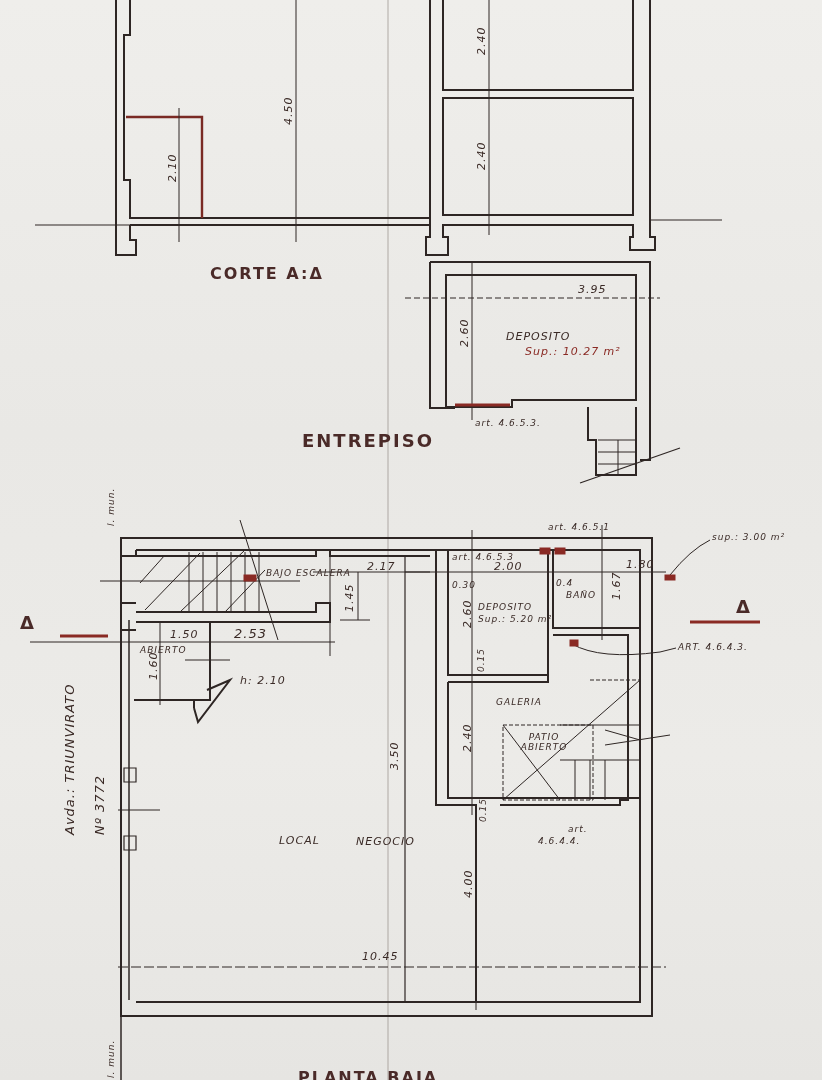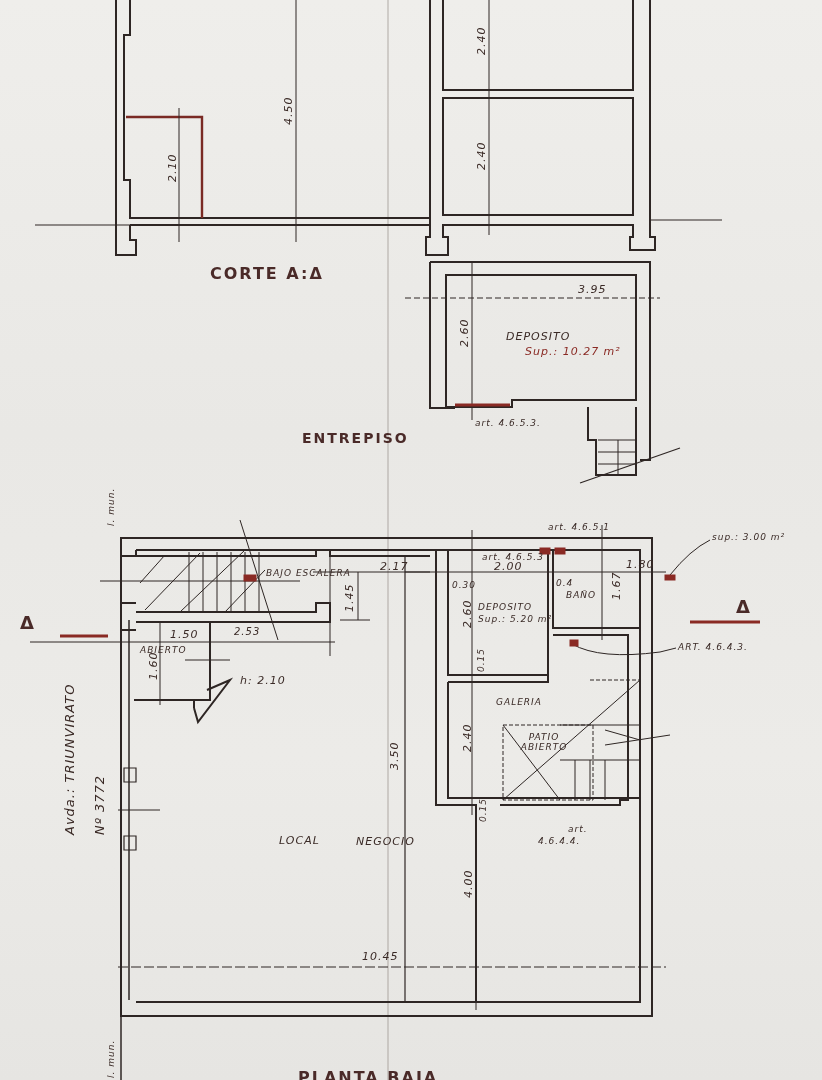--- a/index.html
+++ b/index.html
@@ -162,39 +162,39 @@
 <div class="lbl dim rot" style="left:282px;top:125px;">4.50</div>
 <div class="lbl dim rot" style="left:166px;top:182px;">2.10</div>
 <div class="lbl dim rot" style="left:475px;top:55px;">2.40</div>
 <div class="lbl dim rot" style="left:475px;top:170px;">2.40</div>
 
 <div class="lbl dim" style="left:534px;top:283px;margin-left:44px;">3.95</div>
 <div class="lbl dim rot" style="left:458px;top:347px;">2.60</div>
 <div class="lbl dim" style="left:506px;top:330px;">DEPOSITO</div>
 <div class="lbl dim red" style="left:504px;top:345px;margin-left:21px;">Sup.: 10.27 m²</div>
 <div class="lbl small" style="left:475px;top:418px;">art. 4.6.5.3.</div>
-<div class="lbl title" style="left:302px;top:430px;font-size:14px;">ENTREPISO</div>
+<div class="lbl title" style="left:302px;top:430px;font-size:18px;">ENTREPISO</div>
 
 <div class="lbl small rot" style="left:106px;top:526px;">l. mun.</div>
 <div class="lbl small rot" style="left:106px;top:1078px;">l. mun.</div>
 <div class="lbl title red" style="left:20px;top:612px;font-size:18px;">Δ</div>
 <div class="lbl title red" style="left:736px;top:596px;font-size:18px;">Δ</div>
 <div class="lbl rot" style="left:62px;top:835px;font-size:13px;">Avda.: TRIUNVIRATO</div>
 <div class="lbl rot" style="left:92px;top:835px;font-size:13px;">Nº 3772</div>
 
 <div class="lbl small" style="left:266px;top:568px;font-style:italic;">BAJO ESCALERA</div>
 <div class="lbl small" style="left:140px;top:645px;">ABIERTO</div>
 <div class="lbl dim" style="left:240px;top:674px;">h: 2.10</div>
 <div class="lbl dim" style="left:170px;top:628px;">1.50</div>
-<div class="lbl dim" style="left:234px;top:626px;font-size:10px;">2.53</div>
-<div class="lbl dim" style="left:367px;top:560px;margin-left:13px;">2.17</div>
+<div class="lbl dim" style="left:234px;top:626px;font-size:13px;">2.53</div>
+<div class="lbl dim" style="left:367px;top:560px;">2.17</div>
 <div class="lbl dim rot" style="left:343px;top:612px;">1.45</div>
 <div class="lbl dim rot" style="left:147px;top:680px;">1.60</div>
 
-<div class="lbl small" style="left:452px;top:552px;margin-left:30px;">art. 4.6.5.3</div>
+<div class="lbl small" style="left:452px;top:552px;">art. 4.6.5.3</div>
 <div class="lbl small" style="left:548px;top:522px;">art. 4.6.5.1</div>
 <div class="lbl dim" style="left:494px;top:560px;">2.00</div>
 <div class="lbl small" style="left:452px;top:580px;">0.30</div>
 <div class="lbl dim rot" style="left:461px;top:628px;">2.60</div>
 <div class="lbl small" style="left:478px;top:602px;">DEPOSITO</div>
 <div class="lbl small" style="left:478px;top:614px;">Sup.: 5.20 m²</div>
 <div class="lbl small" style="left:556px;top:578px;">0.4</div>
 <div class="lbl dim" style="left:578px;top:558px;margin-left:48px;">1.80</div>
 <div class="lbl small" style="left:566px;top:590px;">BAÑO</div>
 <div class="lbl dim rot" style="left:610px;top:600px;">1.67</div>

